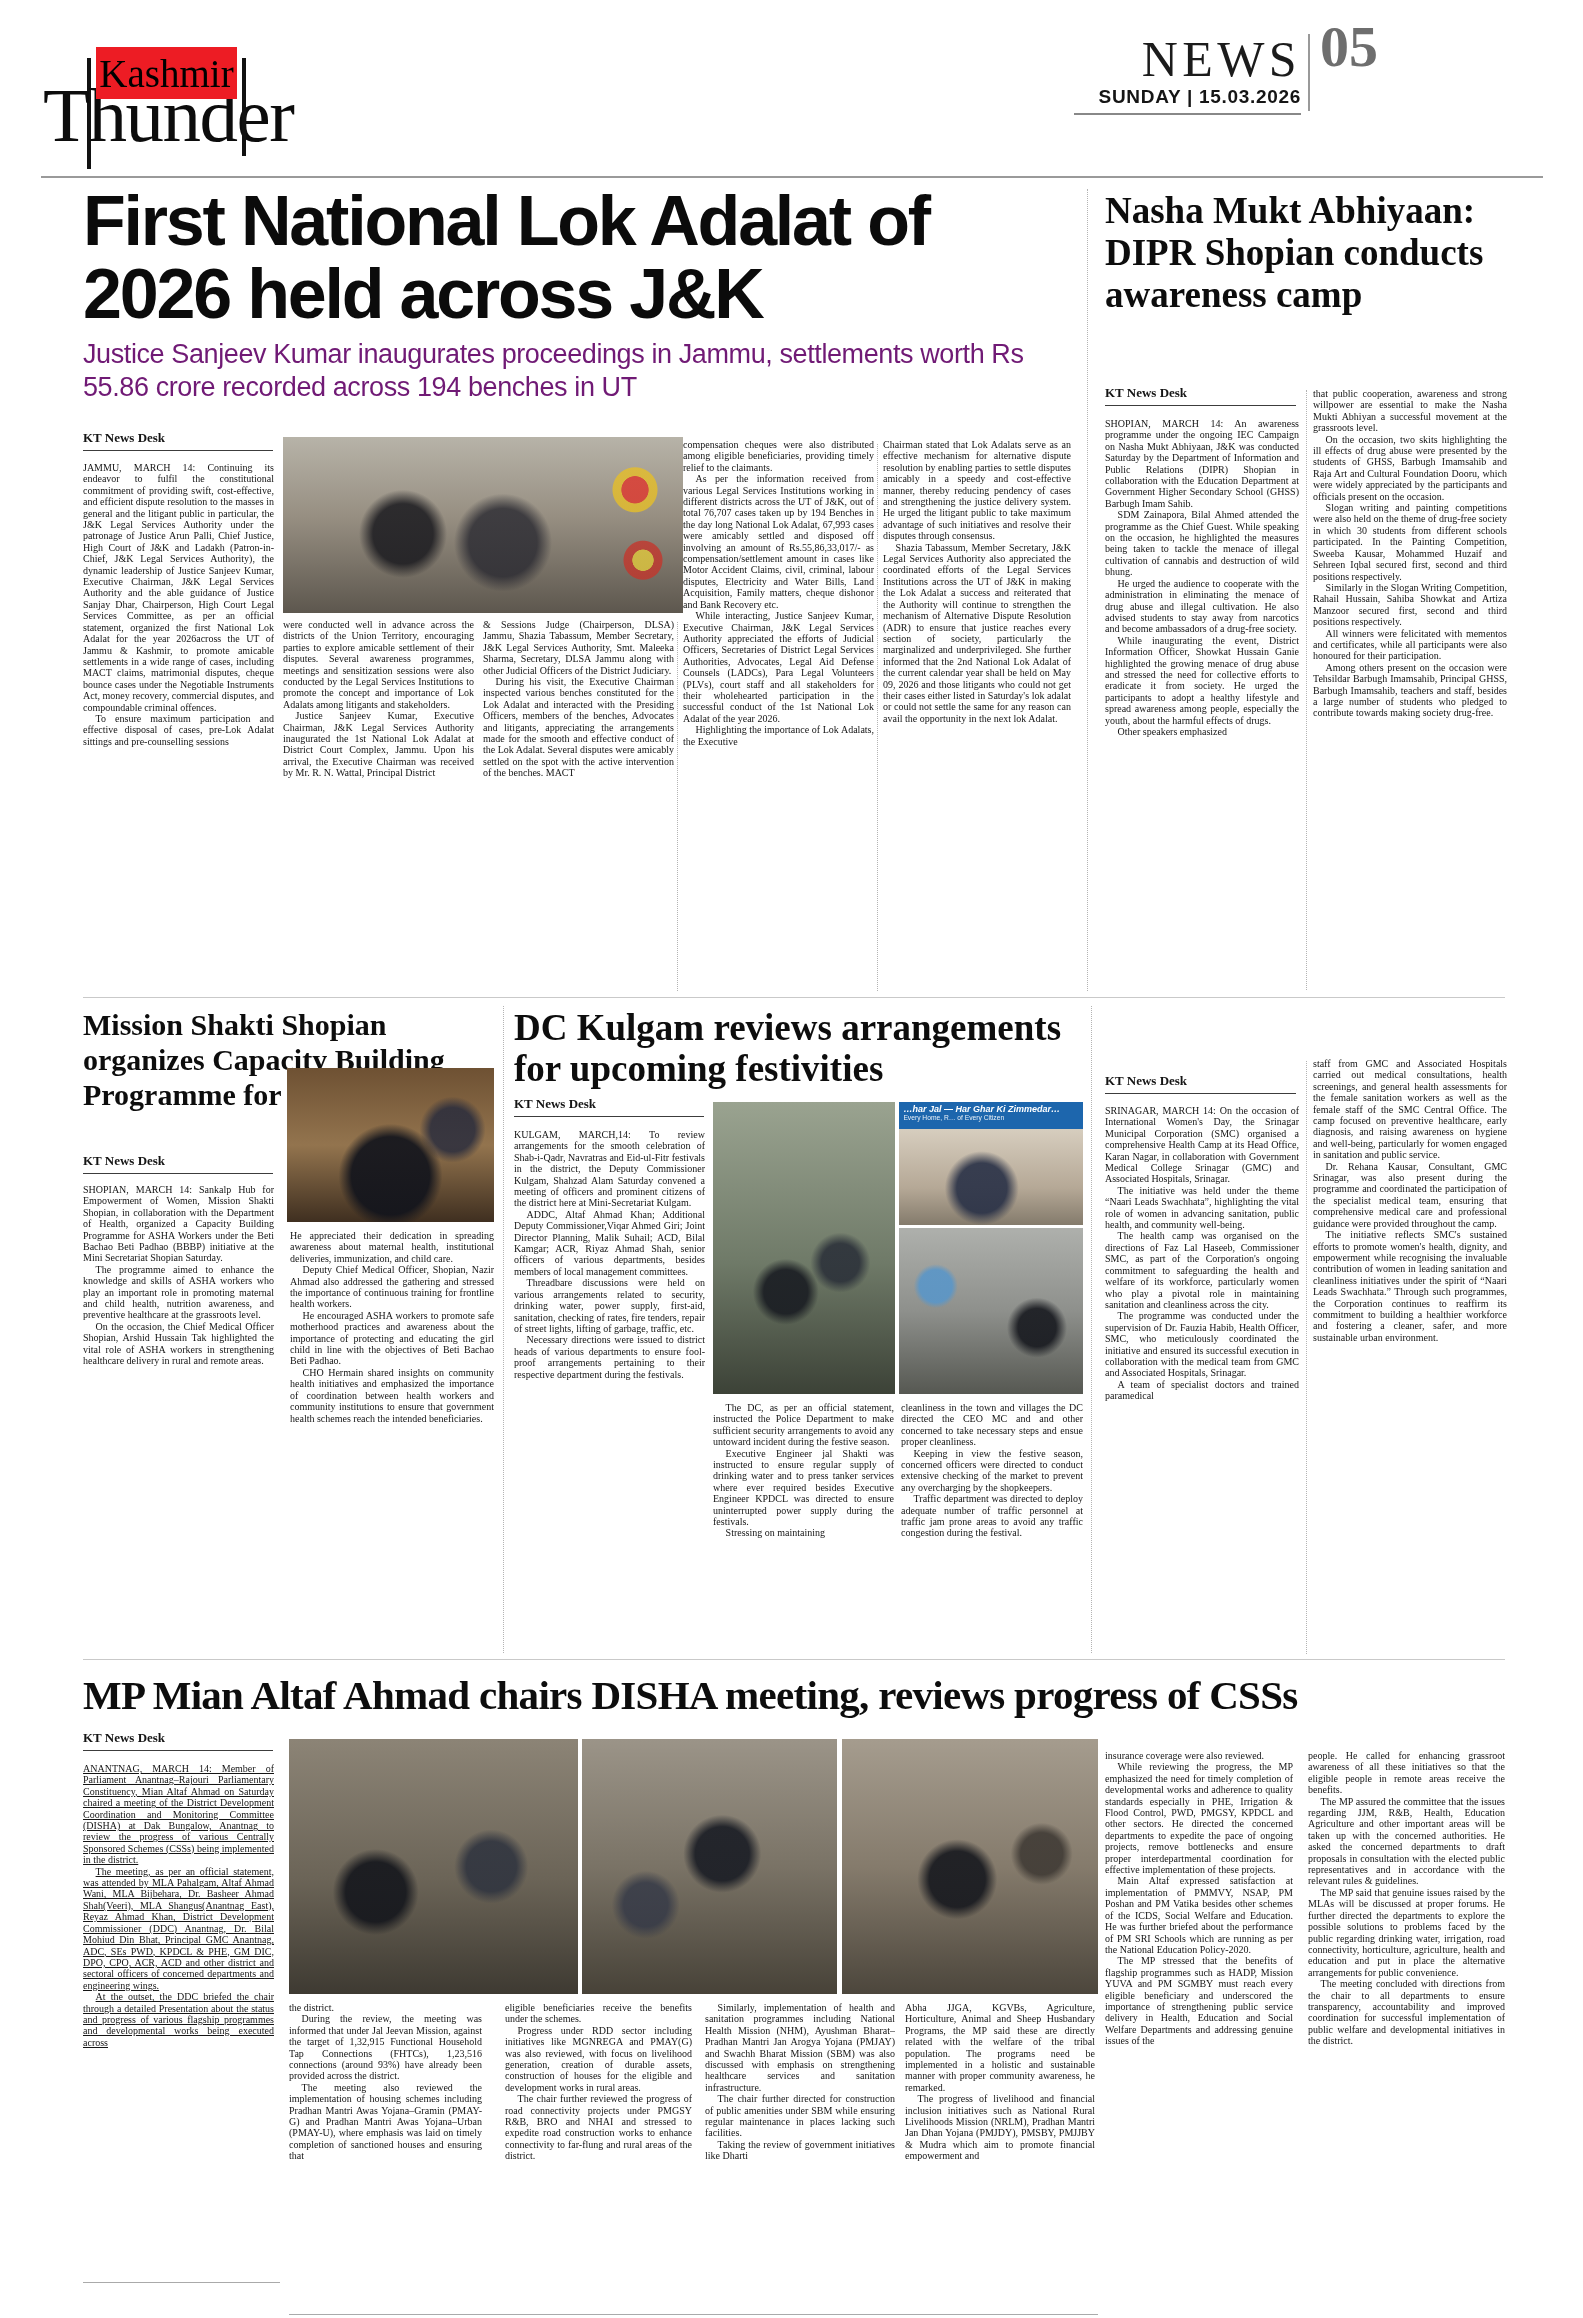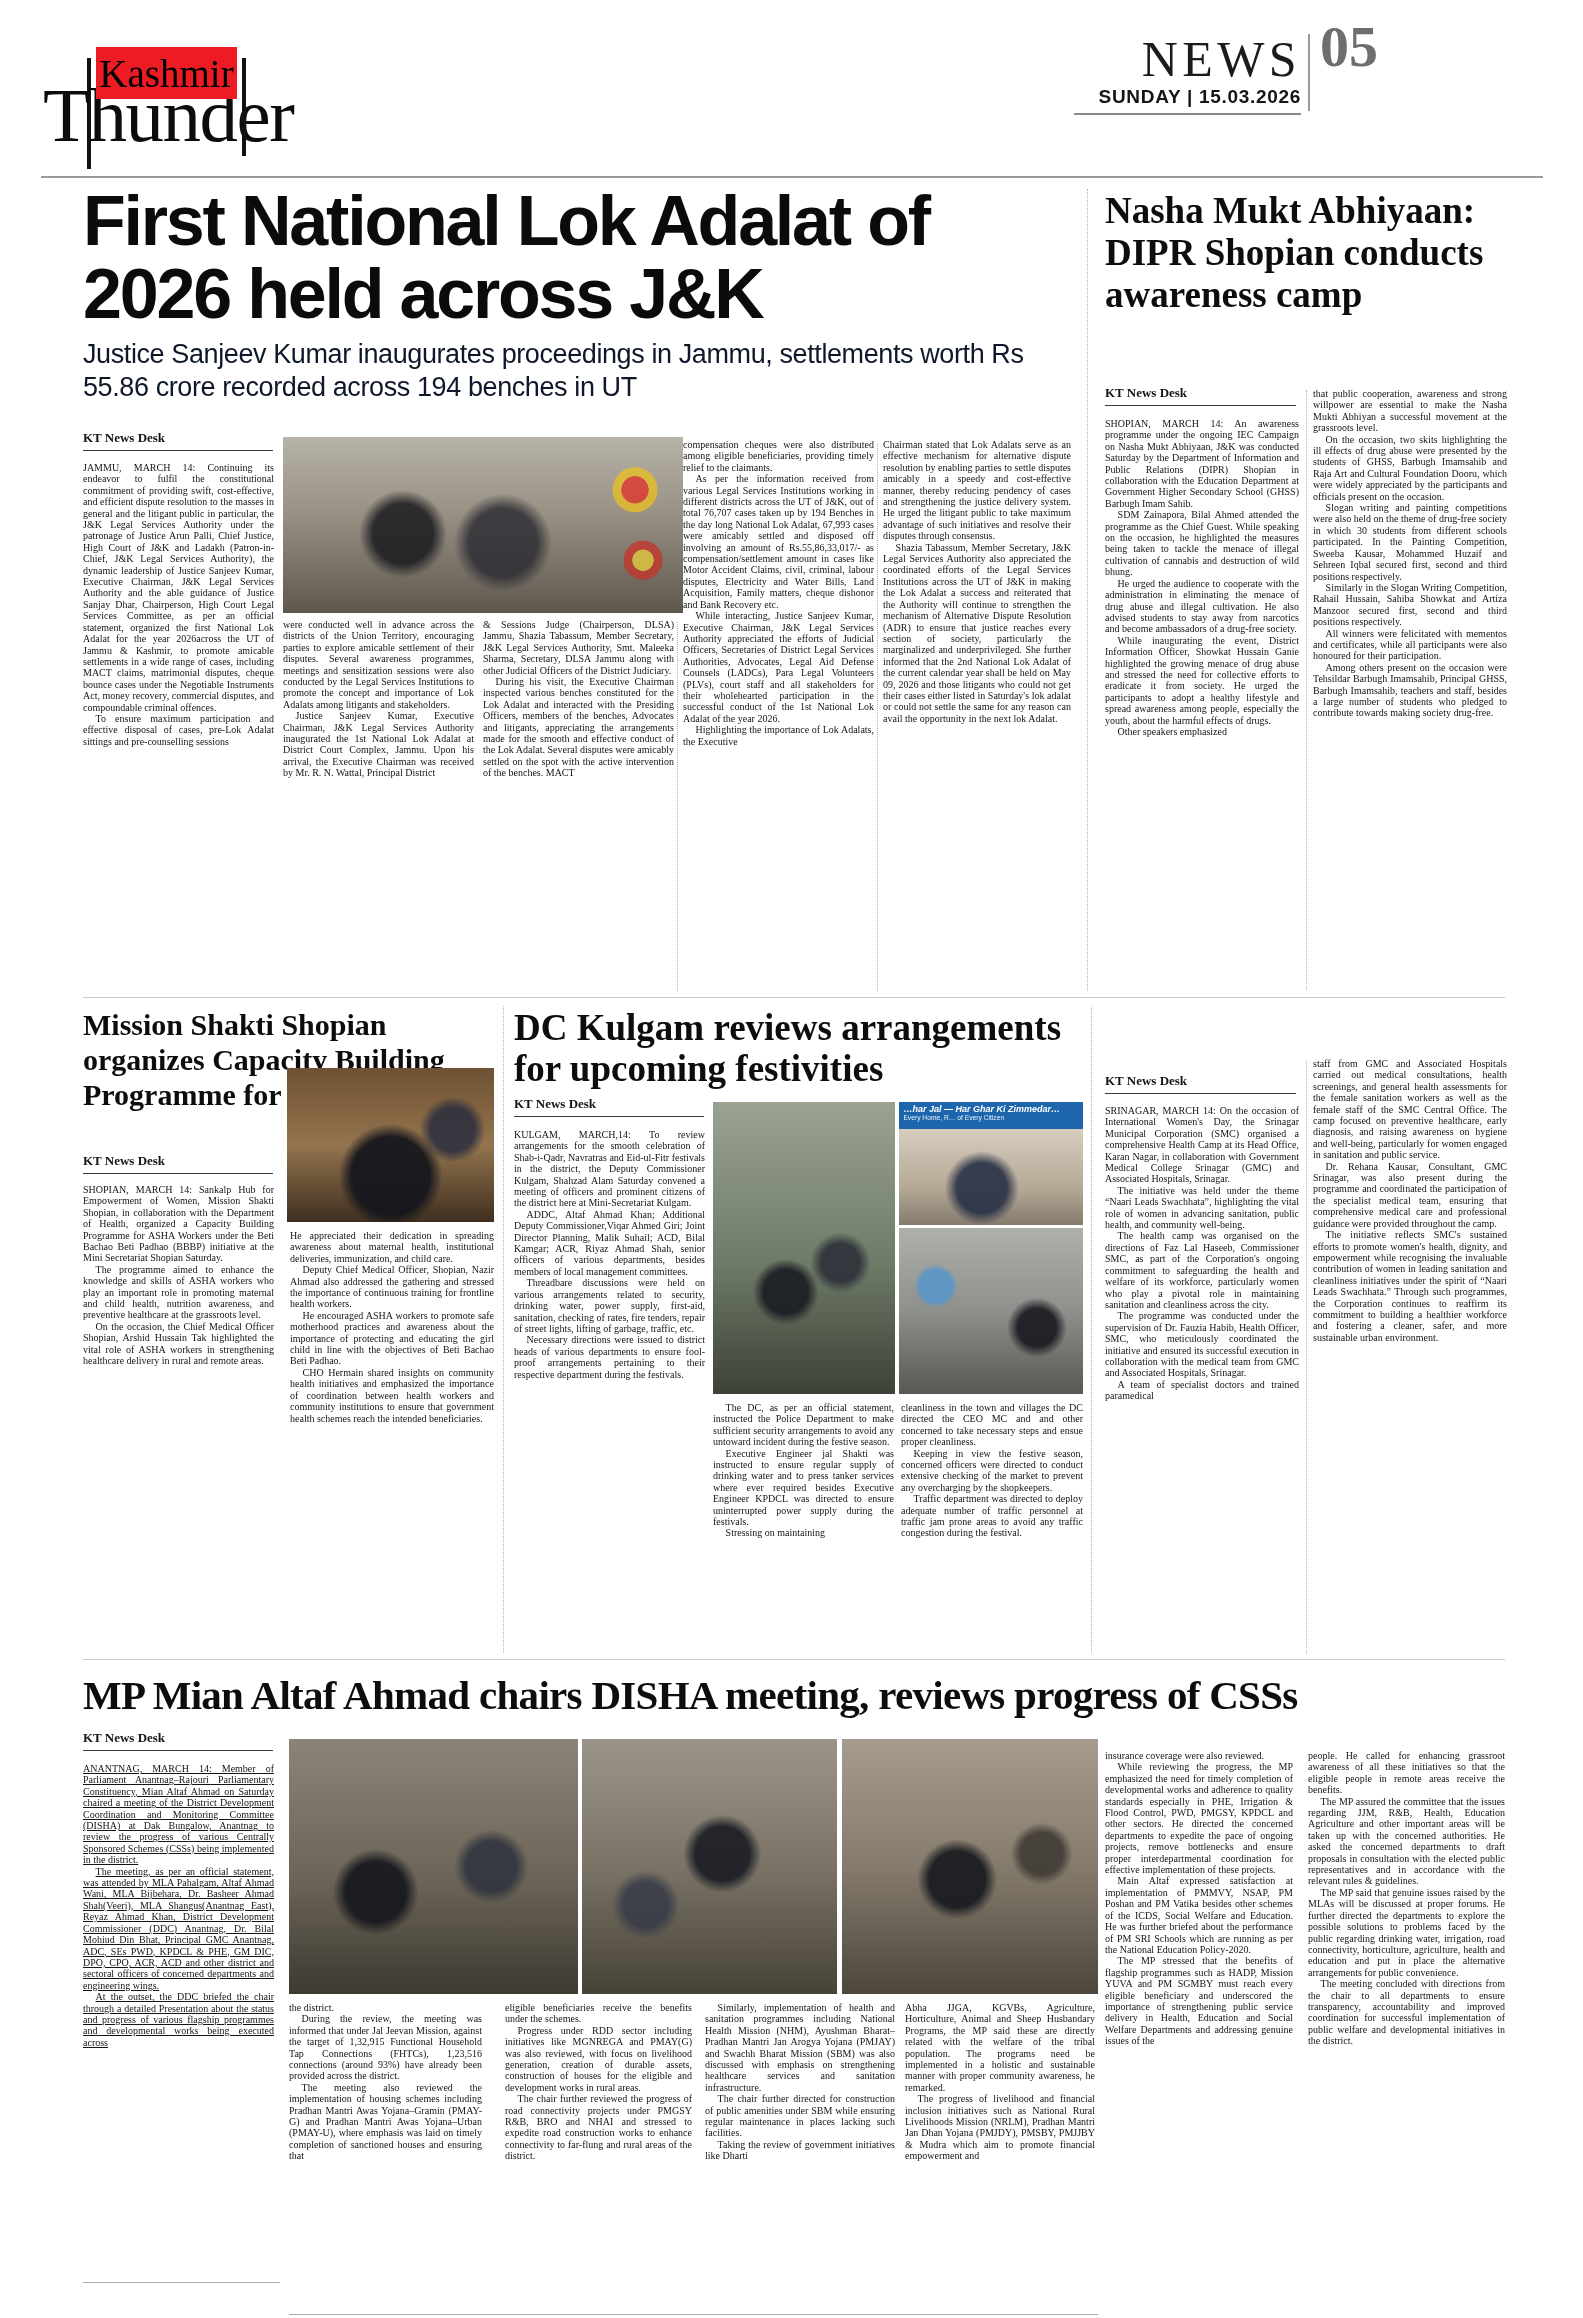--- a/index.html
+++ b/index.html
@@ -27,21 +27,21 @@
   
   .tcol{position:absolute;overflow:hidden;text-align:justify;}
   .tcol p{margin:0;text-indent:12.6px;font-size:10px;line-height:11.4px;
           font-family:"Liberation Serif",serif;color:#141414;-webkit-hyphens:auto;hyphens:auto;}
   .tcol p.cont{text-indent:0;}
   .byline{position:absolute;font-weight:bold;font-size:13px;border-bottom:1.5px solid #3c3c3c;
           padding-bottom:3.7px;font-family:"Liberation Serif",serif;}
   .hl-main{position:absolute;font-family:"Liberation Sans",sans-serif;font-weight:bold;
            font-size:70px;line-height:73px;letter-spacing:-2.2px;color:#0b0b0b;}
   .sub-main{position:absolute;font-family:"Liberation Sans",sans-serif;font-size:27px;
-            line-height:33px;color:#0f172a;letter-spacing:-0.4px;}
+            line-height:33px;color:#701a75;letter-spacing:-0.4px;}
   .hl-serif{position:absolute;font-family:"Liberation Serif",serif;font-weight:bold;color:#0d0d0d;}
   .hl-nasha{font-size:37px;line-height:42px;}
   .hl-mission{font-size:30px;line-height:35px;}
   .hl-dc{font-size:37px;line-height:41px;}
   .hl-naari{font-size:33px;line-height:37px;}
   .hl-disha{font-size:41px;line-height:44px;letter-spacing:-0.7px;}
   .vrule{position:absolute;width:0;border-left:0.7px dotted #b3b3b3;}
   .hrule{position:absolute;height:0;border-top:1.5px solid #c9c9c9;}
   .hrule-thin{position:absolute;height:0;border-top:0.7px solid #aaa;}
   

